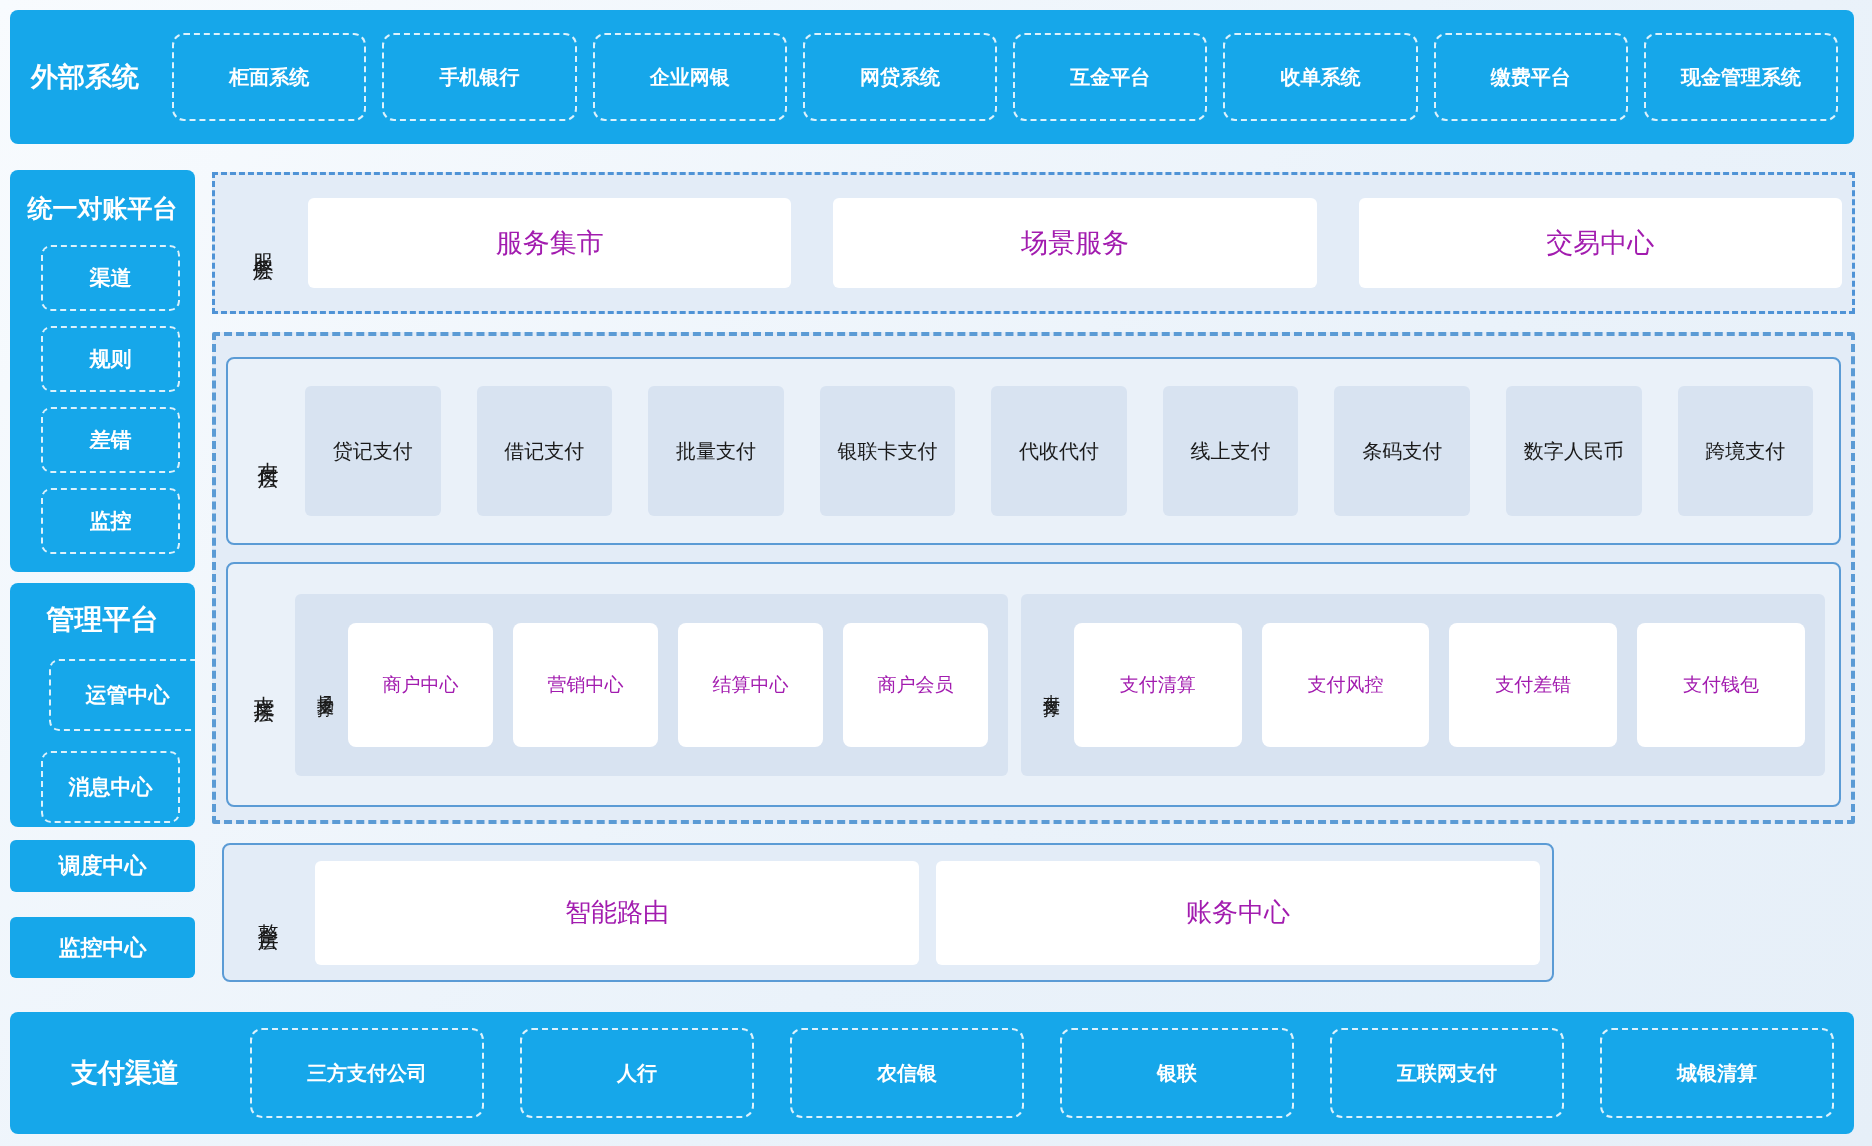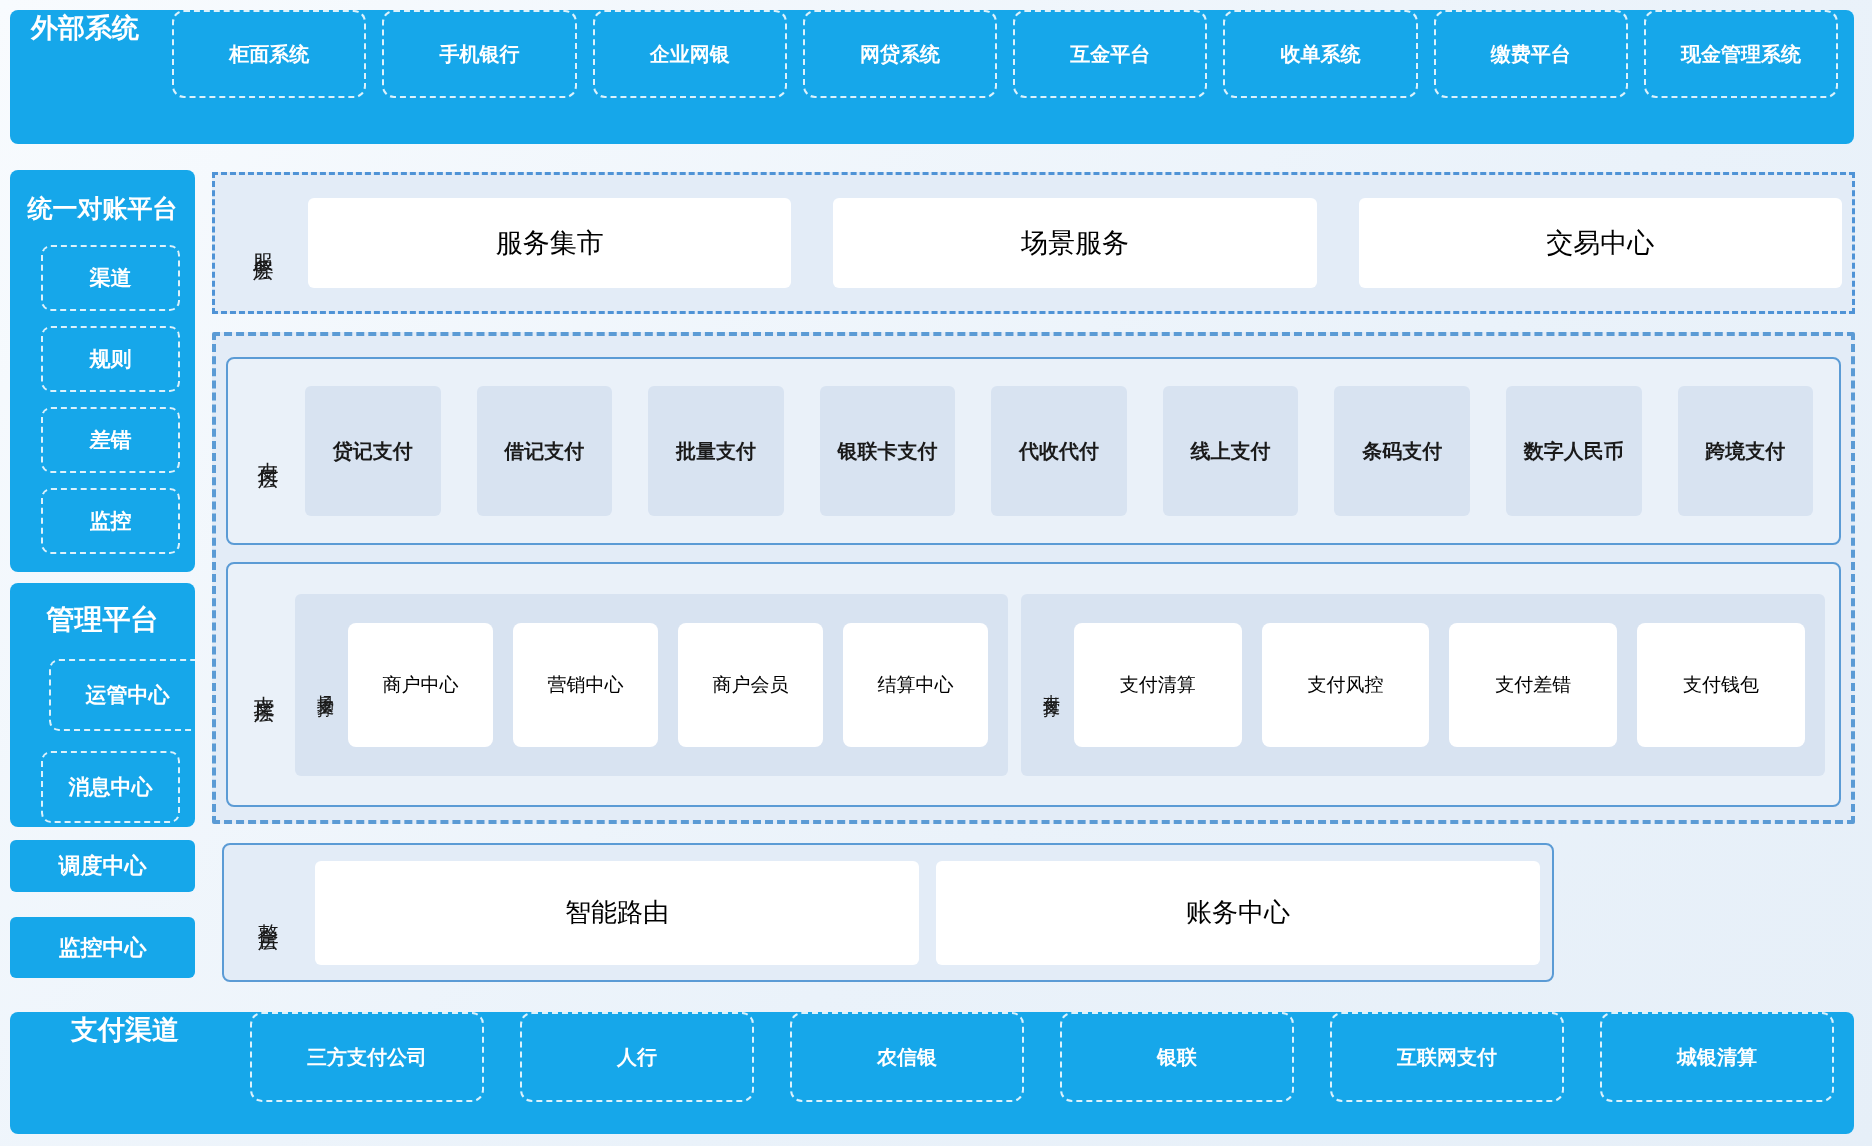--- a/index.html
+++ b/index.html
@@ -2,21 +2,21 @@
 <html><head>
 <meta charset="utf-8">
 <style>
   html,body{margin:0;padding:0;background:#e9f1f9;}
   body{font-family:"Liberation Sans","DejaVu Sans",sans-serif;}
   .canvas{position:relative;width:1872px;height:1146px;overflow:hidden;
           background:linear-gradient(135deg,#f8fbfe 0%,#eaf2fa 60%,#e6eff8 100%);}
 
   
   .blue{background:#16a7ea;color:#fff;}
-  .bar{position:absolute;left:10px;width:1844px;border-radius:8px;display:flex;align-items:flex-start;}
+  .bar{position:absolute;left:10px;width:1844px;border-radius:8px;display:flex;align-items:center;}
   .top-bar{top:10px;height:134px;}
   .bottom-bar{top:1012px;height:122px;}
   .bar-title{flex:none;text-align:center;font-weight:bold;font-size:27px;}
   .top-bar .bar-title{width:150px;}
   .bottom-bar .bar-title{width:230px;}
   .bar-items{flex:1;display:flex;height:88px;}
   .top-bar .bar-items{gap:16px;margin:0 16px 0 12px;}
   .bottom-bar .bar-items{gap:36px;margin:0 20px 0 10px;height:90px;}
   .dashed-pill{flex:1;border:2px dashed rgba(255,255,255,.85);border-radius:12px;
                display:flex;align-items:center;justify-content:center;
@@ -38,37 +38,37 @@
   .pill-overflow{margin-left:8px;margin-right:-26px;}
   .solid-node{position:absolute;left:10px;width:185px;border-radius:6px;
               display:flex;align-items:center;justify-content:center;font-size:22px;font-weight:bold;}
   .node-dispatch{top:840px;height:52px;}
   .node-monitor{top:917px;height:61px;}
 
   
   .v-label{writing-mode:vertical-rl;text-orientation:upright;color:#1a1a1a;
            letter-spacing:4px;line-height:1;flex:none;}
   .white-box{background:#fff;border-radius:6px;display:flex;align-items:center;justify-content:center;
-             color:#000000;flex:1;}
+             color:#a21caf;flex:1;}
   .tint-box{background:#d8e3f1;border-radius:6px;display:flex;align-items:center;justify-content:center;
             color:#1a1a1a;flex:1;}
 
   .service-layer{position:absolute;left:212px;top:172px;width:1643px;height:142px;box-sizing:border-box;
                  border:3px dashed #4f93d6;background:#e3ecf7;display:flex;align-items:center;}
   .service-layer .v-label{font-size:21px;margin:0 34px 0 38px;}
   .service-layer .row{flex:1;display:flex;gap:42px;margin-right:10px;height:90px;}
   .service-layer .white-box{font-size:27px;}
 
   .dashed-wrap{position:absolute;left:212px;top:332px;width:1643px;height:492px;box-sizing:border-box;
                border:4px dashed #5b9bd5;background:#e3ecf7;border-radius:2px;padding:21px 10px 0 10px;}
   .solid-section{box-sizing:border-box;border:2px solid #5b9bd5;border-radius:8px;background:#eaf1f9;
                  display:flex;align-items:center;}
   .payment-layer{height:188px;margin-bottom:17px;}
   .payment-layer .v-label{font-size:21px;margin:0 26px 0 30px;}
-  .payment-layer .row{flex:1;display:flex;gap:36px;margin-right:26px;height:130px;font-weight:bold;}
+  .payment-layer .row{flex:1;display:flex;gap:36px;margin-right:26px;height:130px;}
   .payment-layer .tint-box{font-size:20px;}
 
   .support-layer{height:245px;}
   .support-layer > .v-label{font-size:21px;margin:0 20px 0 26px;}
   .groups{flex:1;display:flex;gap:13px;margin-right:14px;height:182px;}
   .group{border-radius:6px;background:#d8e3f1;display:flex;align-items:center;}
   .group-scene{flex:47;}
   .group-pay{flex:53;}
   .group .v-label{font-size:17px;letter-spacing:2px;margin:0 14px 0 22px;}
   .group .row{flex:1;display:flex;gap:20px;margin-right:20px;height:124px;}
@@ -149,22 +149,22 @@
 
     <div class="solid-section support-layer">
       <div class="v-label">支撑层</div>
       <div class="groups">
 
         <div class="group group-scene">
           <div class="v-label">场景支撑</div>
           <div class="row">
             <div class="white-box">商户中心</div>
             <div class="white-box">营销中心</div>
+            <div class="white-box">结算中心</div>
             <div class="white-box">商户会员</div>
-            <div class="white-box">结算中心</div>
           </div>
         </div>
 
         <div class="group group-pay">
           <div class="v-label">支付支撑</div>
           <div class="row">
             <div class="white-box">支付清算</div>
             <div class="white-box">支付风控</div>
             <div class="white-box">支付差错</div>
             <div class="white-box">支付钱包</div>

